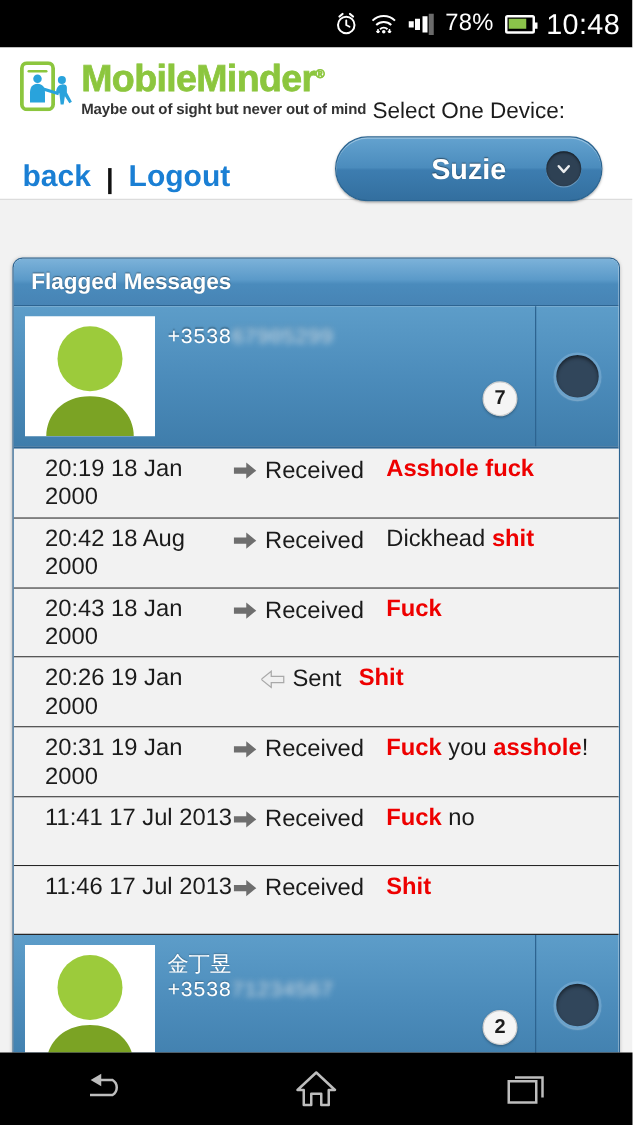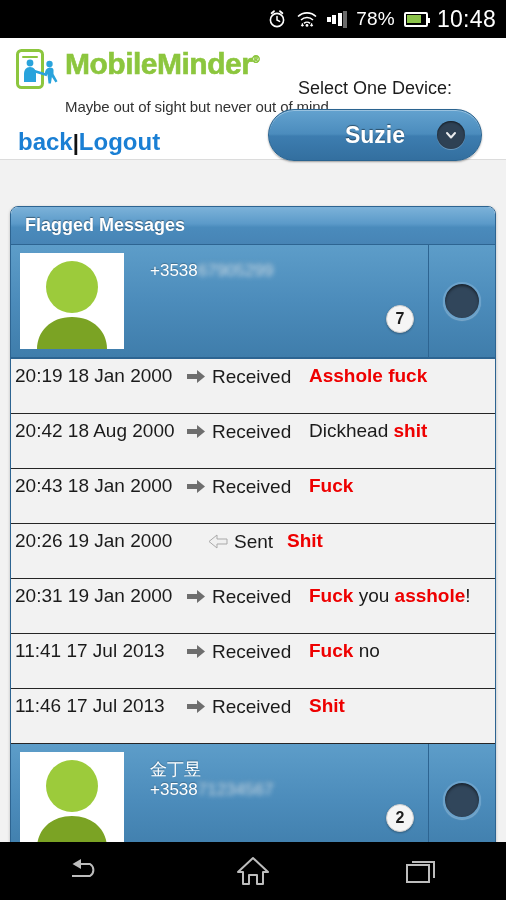--- a/index.html
+++ b/index.html
@@ -54,26 +54,26 @@
   .brand-mark { width: 46px; height: 40px; flex: none; }
   .brand-words { margin-left: 3px; }
   .brand-title {
     font-size: 30px; font-weight: bold; color: #8cc63e;
     line-height: 1; letter-spacing: -0.5px;
     position: relative; display: inline-block;
     -webkit-text-stroke: 0.6px #8cc63e;
   }
   .brand-reg { font-size: 10px; vertical-align: super; color: #8cc63e; }
   .brand-tagline {
-    font-size: 15px; font-weight: normal; color: #333333;
-    margin-top: 19px; letter-spacing: -0.1px;
+    font-size: 12px; font-weight: bold; color: #333333;
+    margin-top: 1px; letter-spacing: -0.1px;
   }
   .header-links {
     position: absolute; left: 18px; top: 104px;
-    display: flex; align-items: flex-end; 
+    display: flex; align-items: flex-end; gap: 12px;
     transform: translateY(-50%);
   }
   .header-links a {
     color: #1a7fd4; font-size: 24px; font-weight: bold;
     text-decoration: none;
   }
   .header-links .divider { color: #111111; font-size: 22px; font-weight: bold; }
 
   .device-select { position: absolute; right: 16px; top: 40px; width: 230px; text-align: center; }
   .device-label { font-size: 18px; color: #1c1c1c; margin-bottom: 10px; }
@@ -138,21 +138,21 @@
     position: relative;
     border-right: 1px solid #2d6491;
     cursor: pointer;
   }
   .avatar {
     width: 104px; height: 96px; background: #ffffff; flex: none;
     display: flex; align-items: flex-end; justify-content: center;
     overflow: hidden;
   }
   .avatar svg { display: block; }
-  .contact-info { margin-left: 26px; align-self: flex-start; padding-top: 8px; }
+  .contact-info { margin-left: 10px; align-self: flex-start; padding-top: 8px; font-family: Liberation Mono, monospace; }
   .contact-name {
     color: #ffffff; font-size: 17px; line-height: 1.15;
     text-shadow: 0 -1px 1px rgba(0,0,0,0.25);
   }
   .contact-number {
     color: #ffffff; font-size: 17px; line-height: 1.2;
     text-shadow: 0 -1px 1px rgba(0,0,0,0.25);
     display: inline-block;
   }
   .contact-number .redacted {
@@ -183,21 +183,21 @@
   .msg-row {
     display: flex;
     background: #f2f2f2;
     border-bottom: 1px solid #262626;
     min-height: 55px;
     align-items: flex-start;
     padding: 6px 0 4px 0;
   }
   .msg-time {
     width: 176px; flex: none;
-    padding-left: 4px;
+    padding-left: 25px;
     font-size: 19px; color: #1b1b1b; line-height: 1.18;
   }
   .msg-dir {
     width: 122px; flex: none;
     display: flex; align-items: flex-start; gap: 6px;
     font-size: 19px; color: #1b1b1b; line-height: 1.18;
     padding-top: 1px;
   }
   .msg-dir svg { flex: none; margin-top: 3px; }
   .msg-text {

